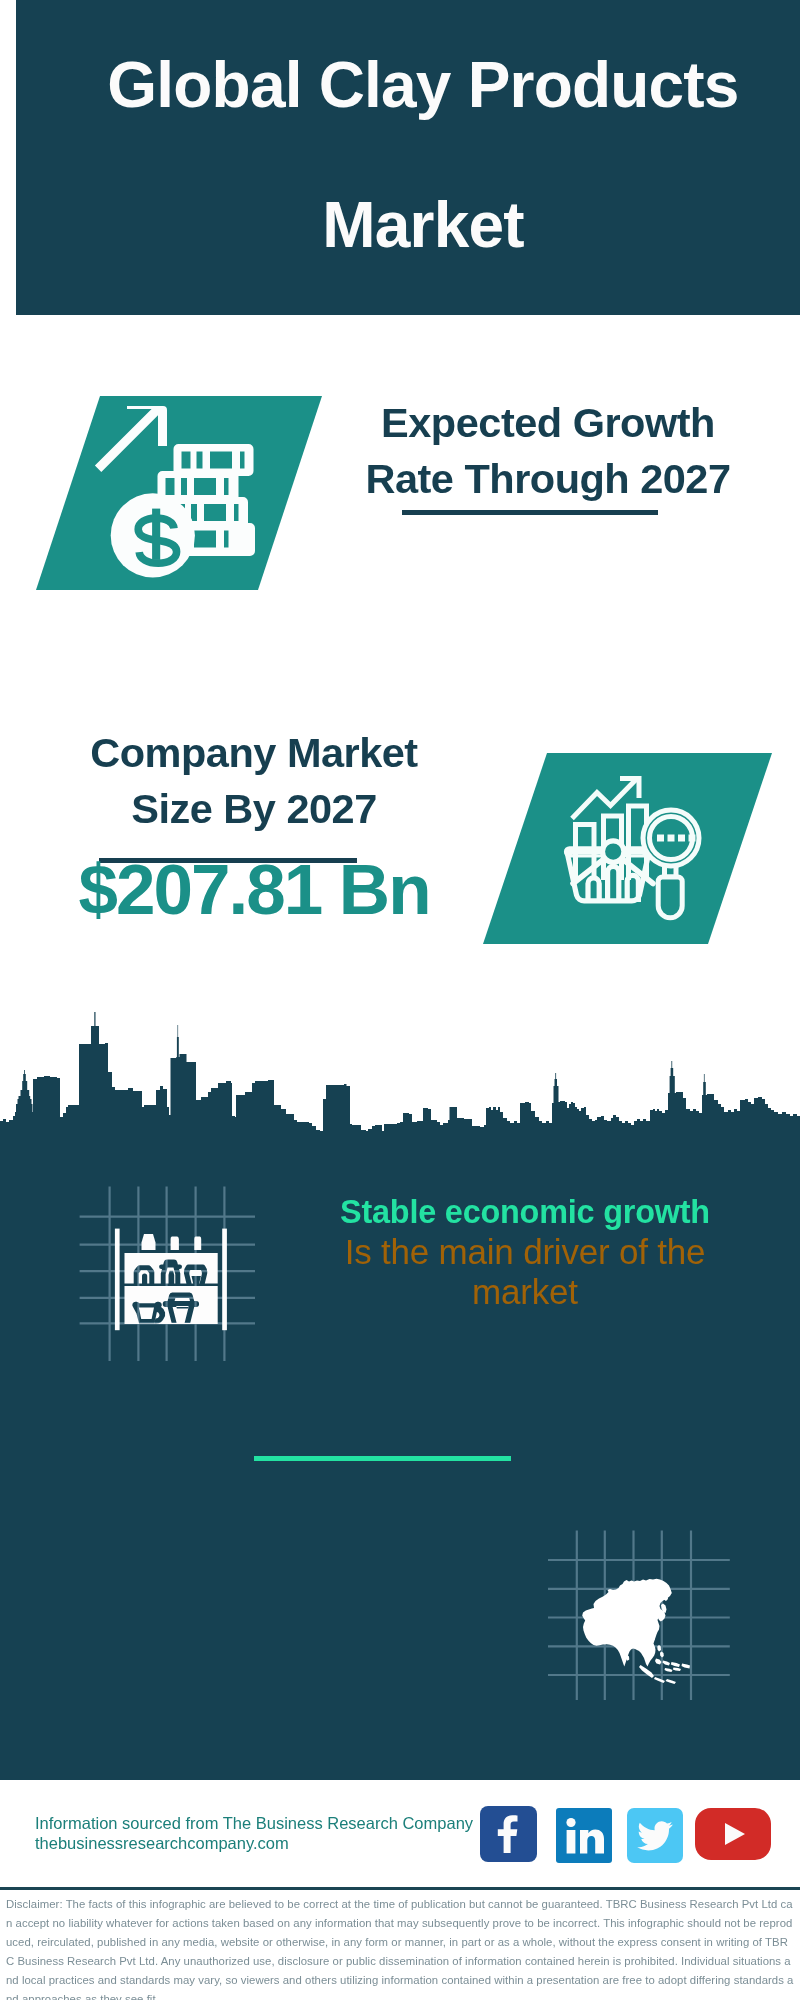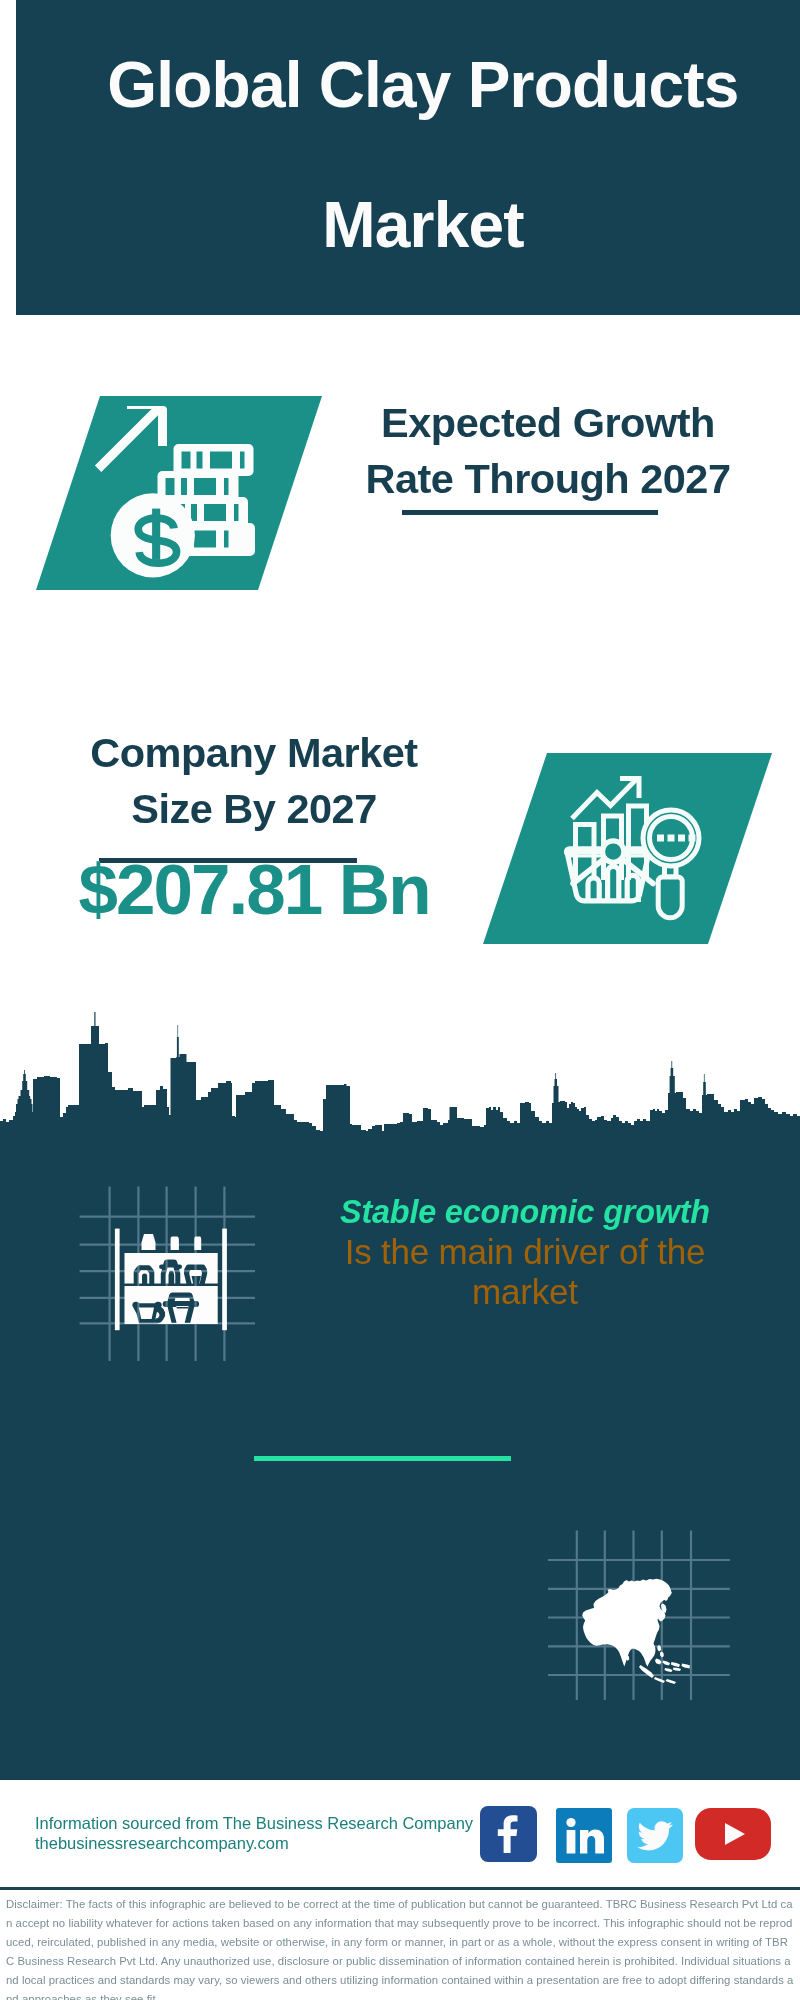--- a/index.html
+++ b/index.html
@@ -24,21 +24,21 @@
   #s2-rule{left:99px;top:858px;width:258px;}
   #s2-value{left:44px;top:849px;width:420px;font-size:71px;text-align:center;}
   #s2-icon{left:477px;top:747px;}
   
   .dark{position:absolute;left:0;top:1137px;width:800px;height:643px;background:#164152;}
   .skyline{position:absolute;left:0;top:1012px;width:800px;height:133px;display:block;}
   .msg{position:absolute;text-align:center;line-height:40px;}
   .msg .hl{font-weight:bold;}
   .msg .body{color:#a16207;}
   #msg1{left:275px;top:1192px;width:500px;font-size:31px;letter-spacing:-0.2px;}
-  #msg1 .hl{color:#23e2a2;font-size:32.4px;font-style:italic;}
+  #msg1 .hl{color:#23e2a2;font-size:32.4px;}
   #msg1 .body{font-size:35px;}
   #msg2{left:52px;top:1538px;width:480px;line-height:50px;letter-spacing:-0.3px;}
   #msg2 .hl{color:#23e2a2;font-size:43.8px;}
   #msg2 .body{font-size:46.3px;}
   .mid-rule{position:absolute;left:254px;top:1456px;width:257px;height:4.5px;background:#23e2a2;}
   #shelf-icon{position:absolute;left:75px;top:1180px;}
   #map-icon{position:absolute;left:548px;top:1515px;}
   
   .foot-src{position:absolute;left:35px;top:1813px;color:#1b7f7a;font-size:16.5px;line-height:20px;}
   .foot-src div{white-space:nowrap;}

